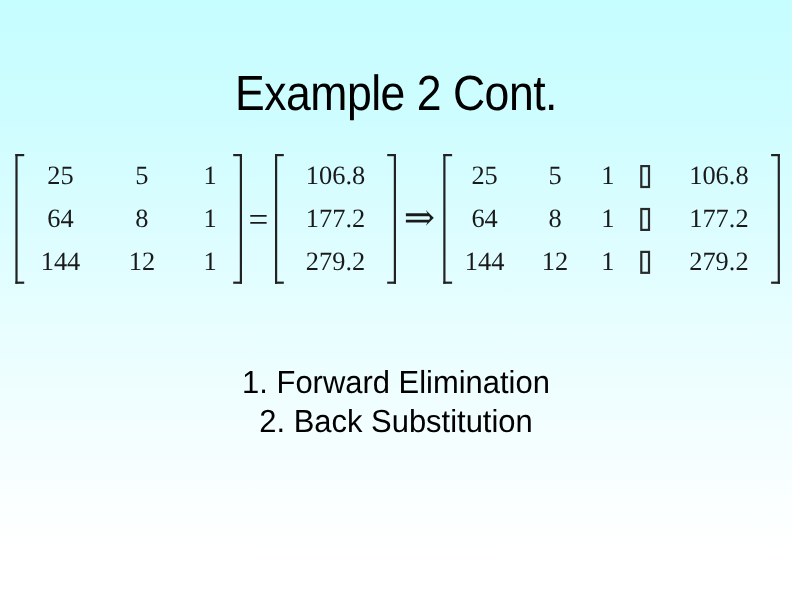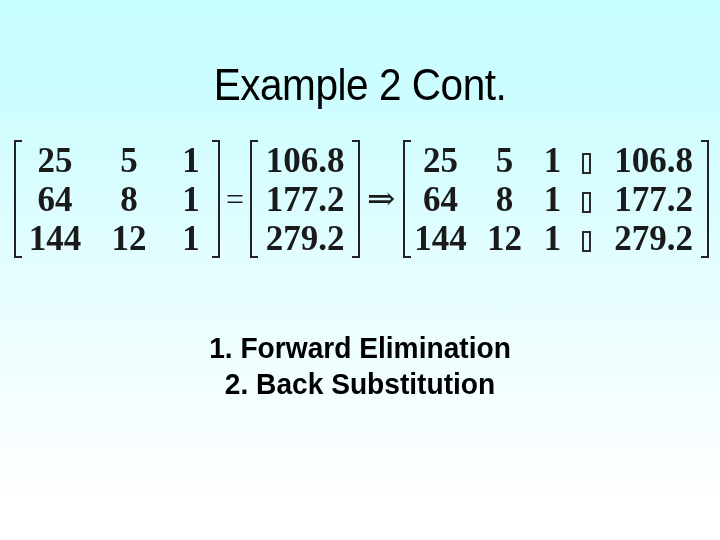--- a/index.html
+++ b/index.html
@@ -91,24 +91,23 @@
     border-right: 2px solid #222;
   }
 
   .mxgrid {
     display: grid;
     row-gap: 0px;
     align-items: center;
     justify-items: center;
   }
   .mxcell {
-    font-size: 35px;
+    font-size: 24px;
     line-height: 39px;
     white-space: nowrap;
-    font-weight: bold;
   }
   .mxcell.ital {
     font-style: italic;
   }
   .mxcell sub {
     font-size: 0.58em;
     font-style: italic;
     vertical-align: -0.28em;
     line-height: 0;
   }
@@ -157,21 +156,20 @@
   #steps {
     position: absolute;
     left: 0;
     top: 330px;
     width: 720px;
     text-align: center;
     font-family: "Liberation Sans", "DejaVu Sans", sans-serif;
     font-size: 29px;
     line-height: 36px;
     color: #000000;
-    font-weight: bold;
   }
   #steps .step {
     display: block;
     white-space: nowrap;
     transform: scaleX(0.97);
   }
 </style>
 </head>
 <body>
 

